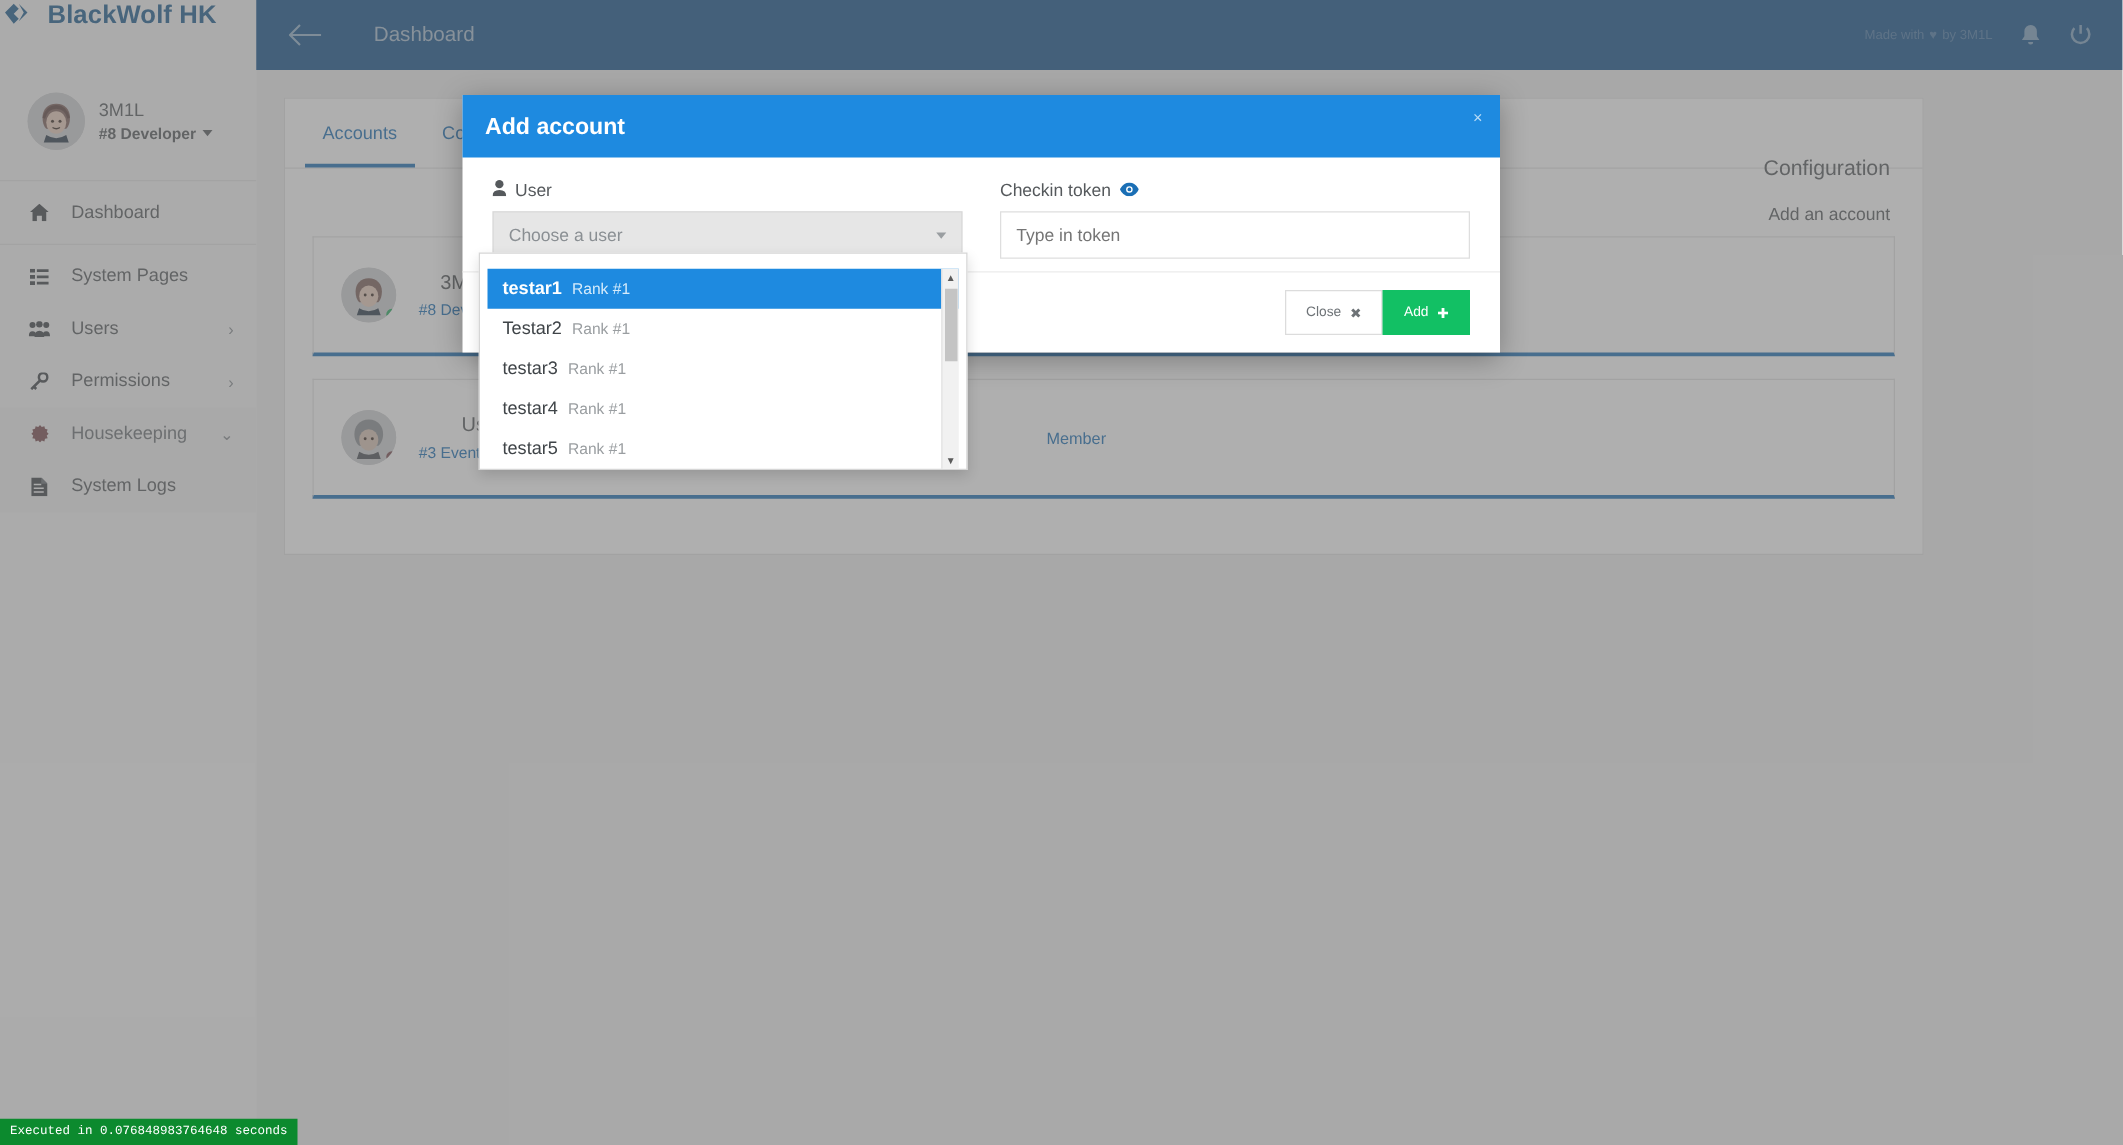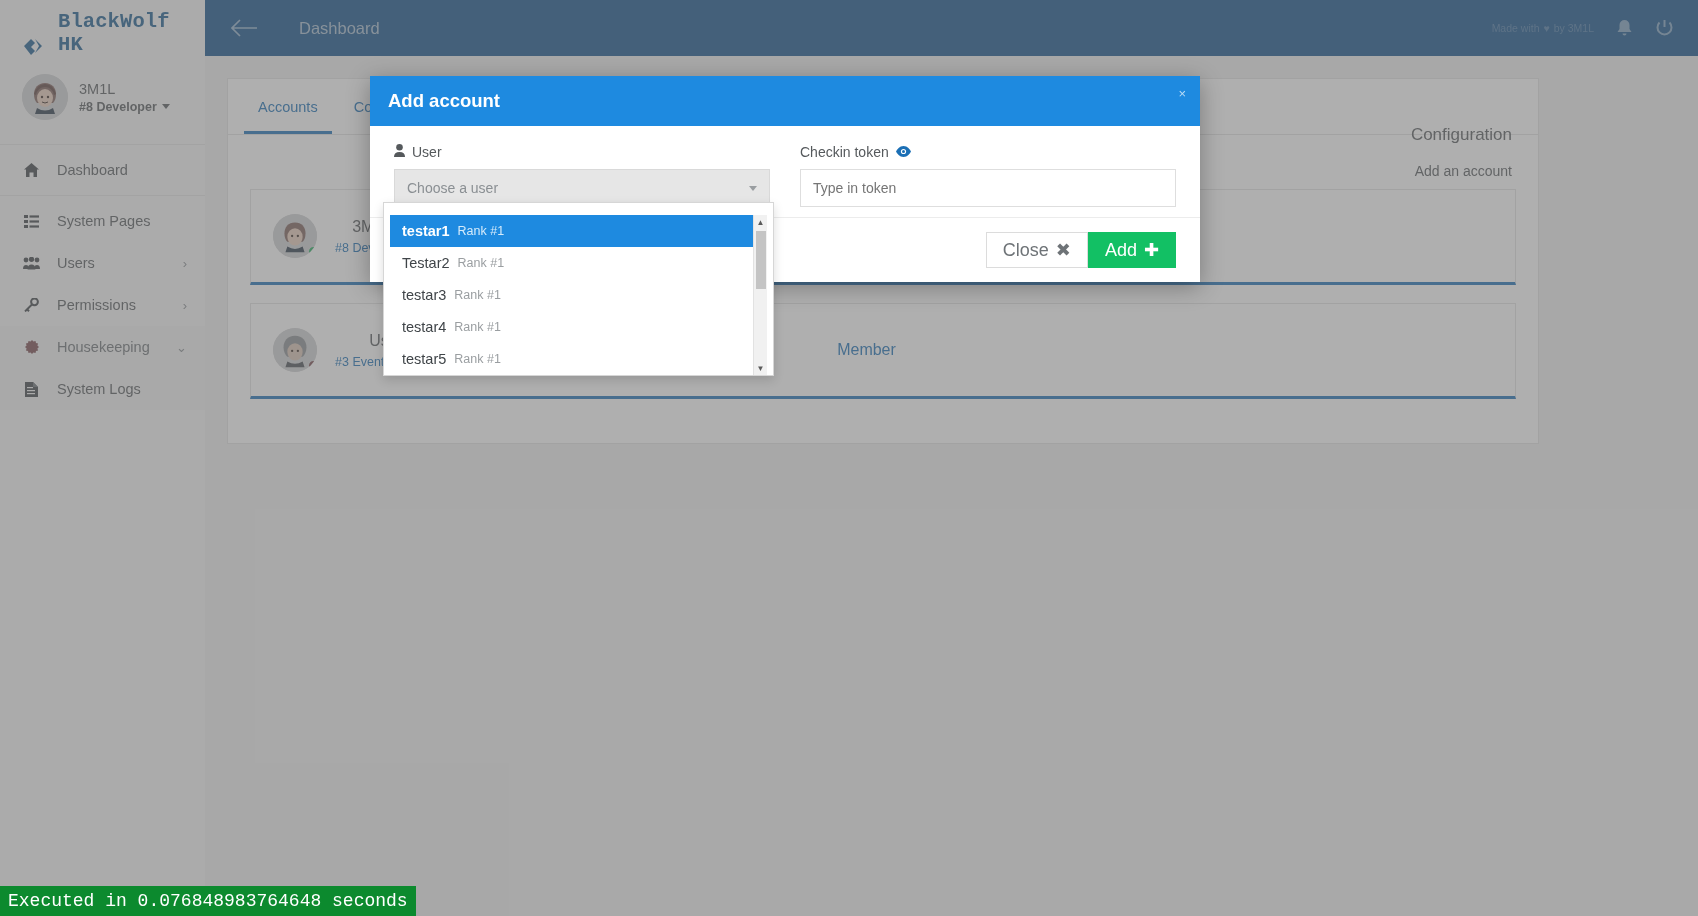--- a/index.html
+++ b/index.html
@@ -9,23 +9,22 @@
     background: #ffffff; overflow: hidden;
   }
   #app { position: relative; width: 1698px; height: 916px; }
 
   
   .sidebar {
     position: absolute; left: 0; top: 0; width: 205px; height: 916px;
     background: #f7f7f7;
   }
   .brand {
-    height: 56px; display: flex; align-items: flex-end; gap: 10px;
-    padding-left: 22px;
-    font-family: Liberation Mono, monospace;
+    height: 56px; display: flex; align-items: flex-start; gap: 10px;
+    padding-left: 2px;
   }
   .brand-icon { color: #1b5c8f; display: flex; align-items: center; }
   .brand-text { font-size: 20.5px; color: #1b5c8f; font-weight: 600; letter-spacing: .1px; }
 
   .profile {
     display: flex; align-items: center; gap: 11px;
     padding: 18px 0 20px 22px;
   }
   .avatar {
     width: 46px; height: 46px; border-radius: 50%;
@@ -95,21 +94,21 @@
   .acct-av {
     width: 44px; height: 44px; border-radius: 50%; background: #cfd0d2; position: relative; flex: none;
     overflow: hidden; display:flex; align-items:flex-end; justify-content:center;
   }
   .dot { position: absolute; right: -1px; bottom: 2px; width: 9px; height: 9px; border-radius: 50%; }
   .dot.online { background: #27ae60; }
   .dot.offline { background: #7a4a4e; }
   .acct-main { margin-left: 18px; display: flex; flex-direction: column; gap: 5px; }
   .acct-name { font-size: 16px; color: #55595c; }
   .acct-rank { font-size: 12.5px; color: #1b6fb5; }
-  .acct-role { margin-left: 400px; font-size: 16px; color: #1b6fb5; }
+  .acct-role { margin-left: 400px; font-size: 13px; color: #1b6fb5; }
   .right-note { position: absolute; right: 26px; top: 84px; font-size: 14px; color: #55595c; }
   .right-title { position: absolute; right: 26px; top: 46px; font-size: 17px; color: #55595c; }
 
   
   .overlay {
     position: absolute; inset: 0; background: rgba(110,110,110,0.55);
   }
   .modal {
     position: absolute; left: 370px; top: 76px; width: 830px;
     background: #fff; box-shadow: 0 5px 22px rgba(0,0,0,0.30);
@@ -132,21 +131,21 @@
   }
   .select-caret { position: absolute; right: 12px; border-left: 4px solid transparent; border-right: 4px solid transparent; border-top: 5px solid #9a9ea1; }
   .token-input {
     height: 38px; border: 1px solid #dedede; width: 100%; padding: 0 12px;
     font-size: 14px; color: #9a9ea1; font-family: "Liberation Sans", sans-serif; background: #fff;
   }
   .modal-foot {
     border-top: 1px solid #ececec; padding: 14px 24px; display: flex; justify-content: flex-end; gap: 0;
   }
   .btn {
-    height: 36px; padding: 0 16px; font-size: 18px; display: flex; align-items: center; gap: 7px;
+    height: 36px; padding: 0 16px; font-size: 11px; display: flex; align-items: center; gap: 7px;
     cursor: pointer; border: 1px solid transparent; font-family: "Liberation Sans", sans-serif;
   }
   .btn-close { background: #fff; border-color: #dcdcdc; color: #6e7377; }
   .btn-add { background: #12c064; color: #fff; }
 
   
   .dd {
     position: absolute; left: 383px; top: 202px; width: 391px;
     background: #fff; border: 1px solid #d6d6d6; box-shadow: 0 4px 10px rgba(0,0,0,0.14);
     padding: 6px 6px 0 6px;
@@ -169,21 +168,21 @@
   .dd-scroll {
     position: absolute; right: 0px; top: 0; width: 14px; bottom: 0;
     background: #f1f1f1; border-left: 1px solid #e2e2e2;
   }
   .dd-arrow { height: 14px; display:flex; align-items:center; justify-content:center; color:#5a5a5a; font-size:8px; }
   .dd-thumb { position: absolute; left: 2px; width: 10px; top: 16px; height: 58px; background: #c4c4c4; }
 
   
   .statusbar {
     position: absolute; left: 0; bottom: 0; background: #0c8a2e; color: #fff;
-    font-family: "Liberation Mono", monospace; font-size: 18px;
+    font-family: "Liberation Mono", monospace; font-size: 10px;
     padding: 5px 8px;
   }
 </style>
 </head>
 <body>
 
 <div id="app">
 
   <div class="sidebar">
     <div class="brand">

